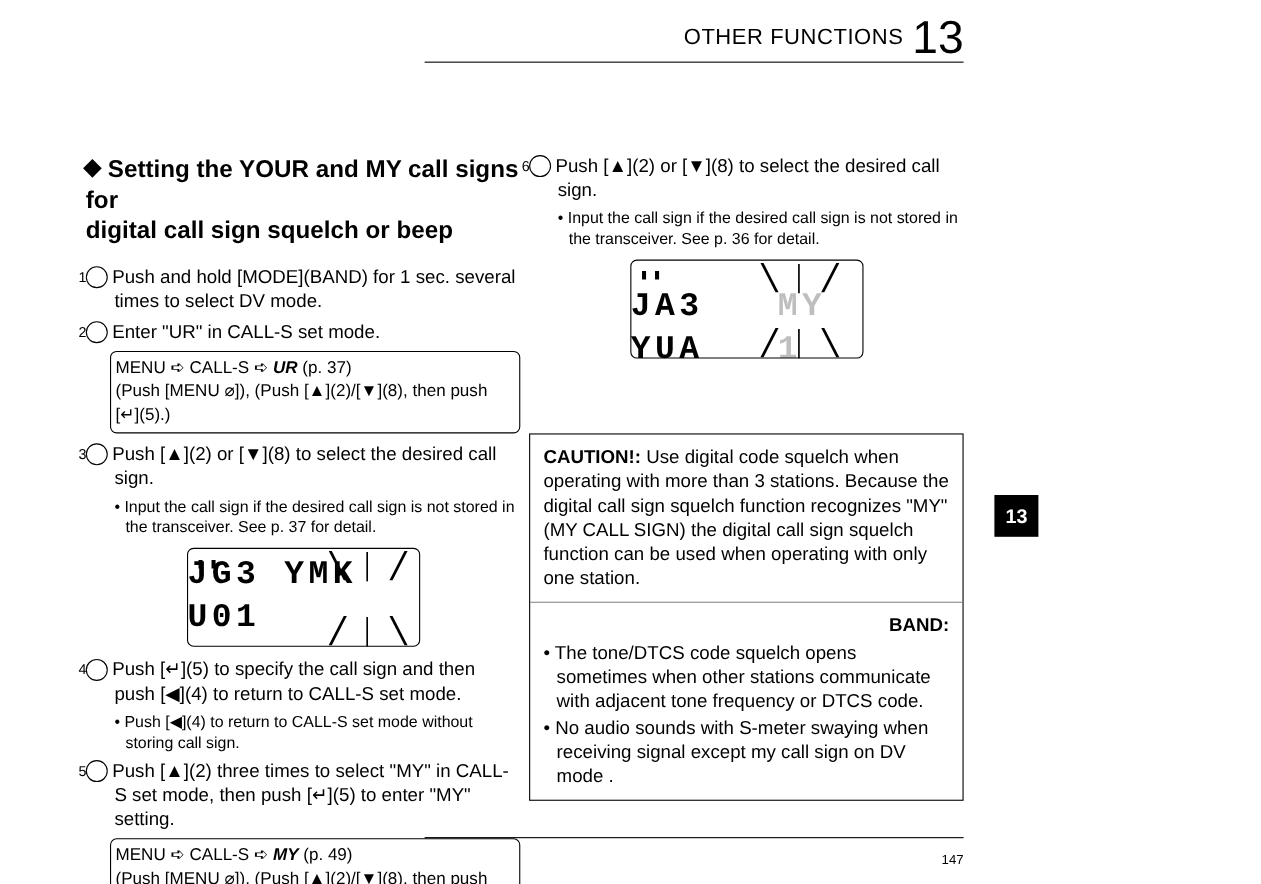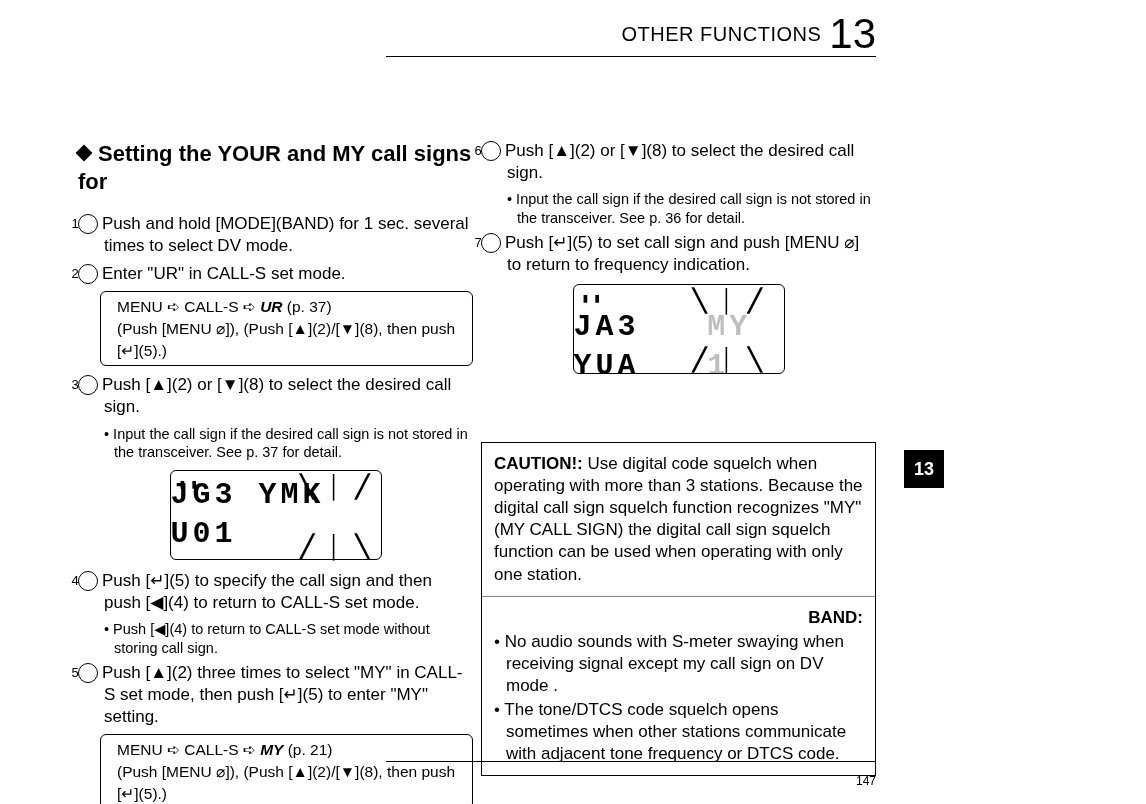--- a/index.html
+++ b/index.html
@@ -87,21 +87,21 @@
   }
   .sub {
     font-size: 14.5px;
     padding-left: 36px;
     text-indent: -10px;
     margin-bottom: 4px;
   }
   .menu-box {
     border: 1px solid #000;
     border-radius: 6px;
-    padding: 4px 16px;
+    padding: 4px 4px;
     margin: 4px 0 8px 22px;
     font-size: 15.5px;
     line-height: 1.4;
   }
   .lcd {
     width: 210px;
     height: 88px;
     border: 1.5px solid #000;
     border-radius: 6px;
     margin: 8px auto 10px auto;
@@ -177,20 +177,21 @@
   <span class="header-title">OTHER FUNCTIONS</span>
   <span class="header-num">13</span>
 </div>
 <div class="header-rule"></div>
 
 <div class="content">
 
   <div class="col">
     <div class="section-title">
       <span class="diamond"></span><span>Setting the YOUR and MY call signs for</span><br>
+      <span style="margin-left:0px">digital call sign squelch or beep</span>
     </div>
 
     <div class="step">
       <span class="circnum">1</span><span>Push and hold [MODE](BAND) for 1 sec. several times to select DV mode.</span>
     </div>
     <div class="step">
       <span class="circnum">2</span><span>Enter "UR" in CALL-S set mode.</span>
     </div>
 
     <div class="menu-box">
@@ -213,53 +214,50 @@
     <div class="step">
       <span class="circnum">4</span><span>Push [↵](5) to specify the call sign and then push [◀](4) to return to CALL-S set mode.</span>
     </div>
     <div class="sub">• Push [◀](4) to return to CALL-S set mode without storing call sign.</div>
 
     <div class="step">
       <span class="circnum">5</span><span>Push [▲](2) three times to select "MY" in CALL-S set mode, then push [↵](5) to enter "MY" setting.</span>
     </div>
 
     <div class="menu-box">
-      <span>MENU ➪ CALL-S ➪ </span><span class="bi">MY</span><span> (p. 21)</span><br>
+      <span>MENU ➪ CALL-S ➪ </span><span class="bi">MY</span><span> (p. 49)</span><br>
       <span>(Push [MENU ⌀]), (Push [▲](2)/[▼](8), then push [↵](5).)</span>
     </div>
   </div>
 
   <div class="col">
     <div class="step">
       <span class="circnum">6</span><span>Push [▲](2) or [▼](8) to select the desired call sign.</span>
     </div>
     <div class="sub">• Input the call sign if the desired call sign is not stored in the transceiver. See p. 36 for detail.</div>
 
-    <div class="step">
-      <span class="circnum">7</span><span>Push [↵](5) to set call sign and push [MENU ⌀] to return to frequency indication.</span>
-    </div>
 
     <div class="lcd">
       <span class="battery">▮▮</span>
       <span class="sparks" style="top:2px;right:18px">╲ │ ╱</span>
       <span class="lcd-text">
         <span>JA3 YUA </span>
             <span class="lcd-dim">MY 1</span>
       </span>
       <span class="sparks" style="bottom:-2px;right:18px">╱ │ ╲</span>
     </div>
 
     <div class="caution-box">
       <div>
         <span class="b">CAUTION!:</span><span> Use digital code squelch when operating with more than 3 stations. Because the digital call sign squelch function recognizes "MY" (MY CALL SIGN) the digital call sign squelch function can be used when operating with only one station.</span>
       </div>
       <hr>
       <div class="b">BAND:</div>
+      <div style="padding-left:12px;text-indent:-12px;margin-top:2px">• The tone/DTCS code squelch opens sometimes when other stations communicate with adjacent tone frequency or DTCS code.</div>
       <div style="padding-left:12px;text-indent:-12px;margin-top:2px">• No audio sounds with S-meter swaying when receiving signal except my call sign on DV mode .</div>
-      <div style="padding-left:12px;text-indent:-12px;margin-top:2px">• The tone/DTCS code squelch opens sometimes when other stations communicate with adjacent tone frequency or DTCS code.</div>
     </div>
   </div>
 
 </div>
 
 <div class="side-tab">
   <span>13</span>
 </div>
 
 <div class="footer-rule"></div>

